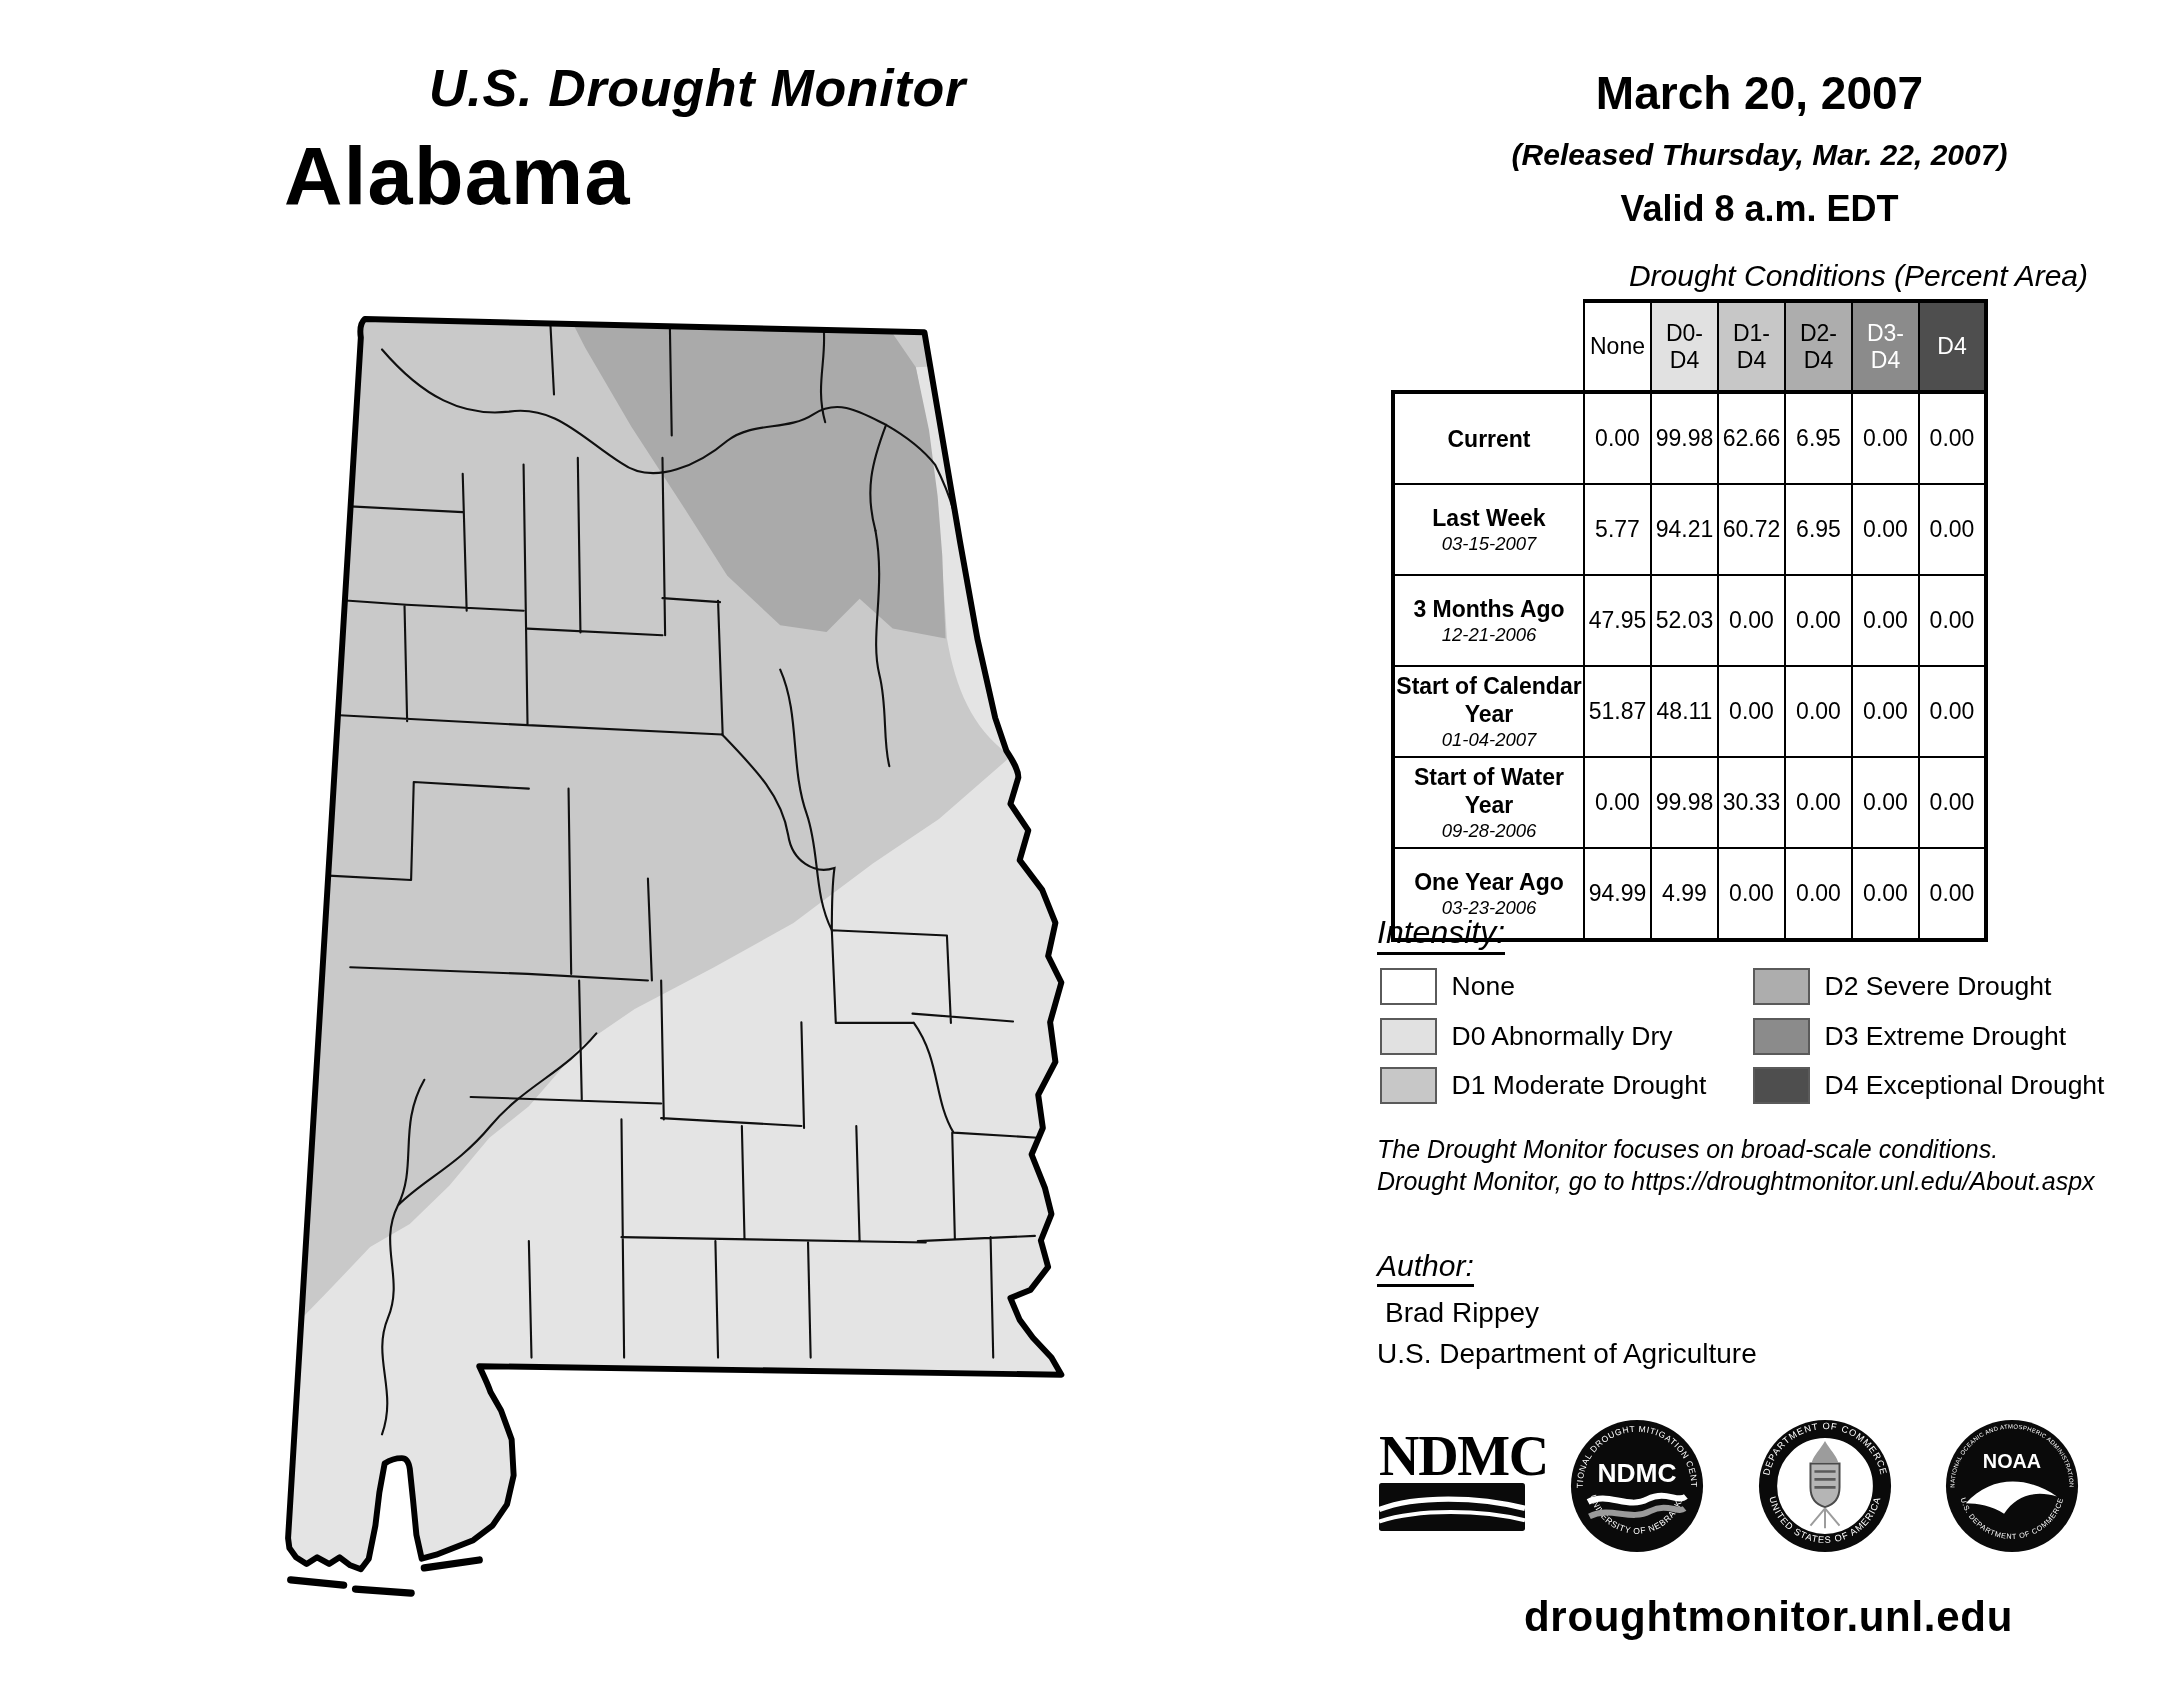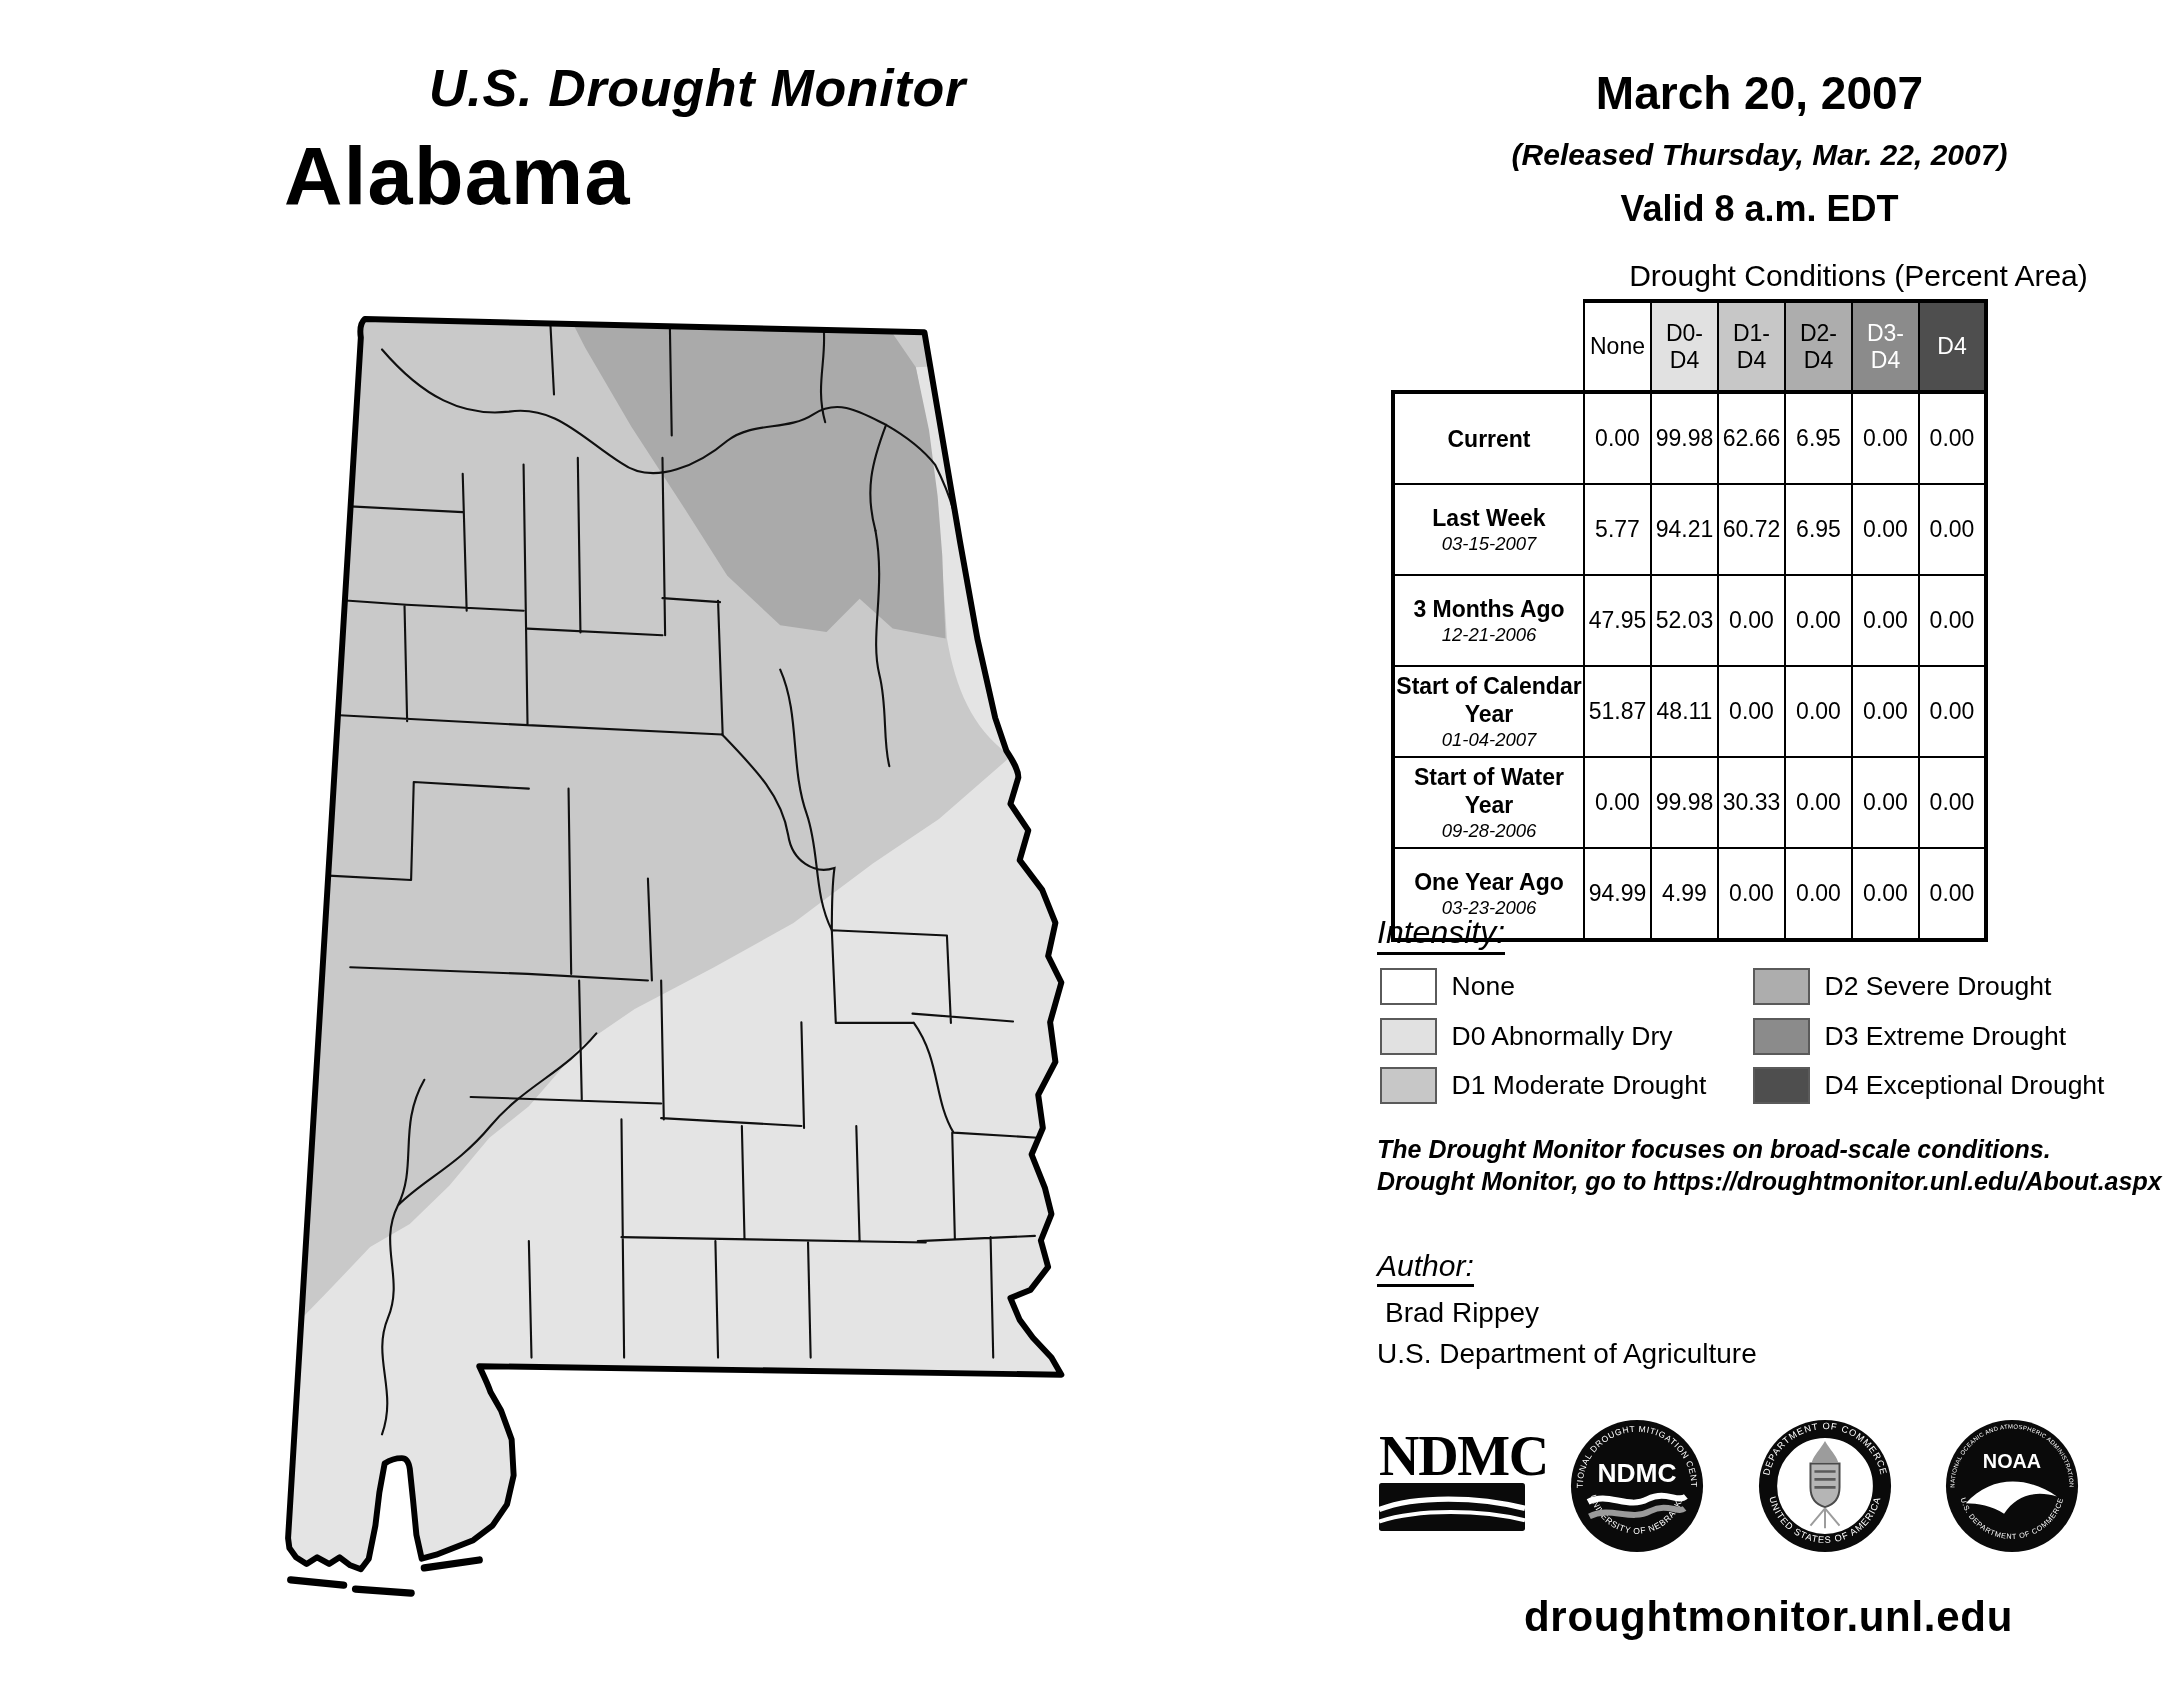--- a/index.html
+++ b/index.html
@@ -10,21 +10,21 @@
   .abs{position:absolute;}
   
   .map-title{left:284px;top:58px;width:827px;text-align:center;
     font-size:52px;font-weight:bold;font-style:italic;letter-spacing:0.7px;}
   .map-state{left:284px;top:130px;width:827px;text-align:left;
     font-size:81px;font-weight:bold;letter-spacing:1.3px;}
   
   .rel-date{left:1495px;top:66px;width:529px;text-align:center;font-size:46px;font-weight:bold;}
   .rel-released{left:1495px;top:138px;width:529px;text-align:center;font-size:30px;font-weight:bold;font-style:italic;}
   .rel-valid{left:1495px;top:188px;width:529px;text-align:center;font-size:36px;font-weight:bold;}
-  .tbl-title{left:1594px;top:259px;width:529px;text-align:center;font-size:30px;}
+  .tbl-title{left:1594px;top:259px;width:529px;text-align:center;font-size:30px;font-style:italic;}
   
   table.dm{position:absolute;left:1391px;top:299px;border-collapse:collapse;table-layout:fixed;}
   table.dm td, table.dm th{border:2.6px solid #000;padding:0;text-align:center;vertical-align:middle;
     font-size:23px;font-weight:normal;}
   table.dm .corner{border:none;background:#fff;}
   table.dm tr.hdr th{height:48px;border-top-width:4.6px;}
   table.dm tr.hdr th.last{border-right-width:4.6px;}
   table.dm tr.r1 td{border-top-width:4.6px;}
   table.dm td.lbl{border-left-width:4.6px;}
   table.dm td.vlast{border-right-width:4.6px;}
@@ -34,21 +34,21 @@
   .lsub{font-style:italic;font-size:18.5px;line-height:24px;}
   .lsub:empty{display:none;}
   th.wtxt{color:#fff;}
   
   .intensity-title{left:1377px;top:914px;font-size:32px;font-style:italic;
     border-bottom:3.3px solid #000;padding-bottom:1.3px;}
   .leg-item{height:38px;display:flex;align-items:center;}
   .leg-swatch{width:57px;height:37px;border:2.6px solid #5a5a5a;box-sizing:border-box;flex:none;}
   .leg-label{margin-left:14.6px;font-size:26.5px;white-space:nowrap;}
   
-  .disclaimer{left:1377px;top:1133px;width:794px;font-style:italic;font-size:25px;line-height:32px;font-weight:bold;}
+  .disclaimer{left:1377px;top:1133px;width:794px;font-style:italic;font-size:25px;line-height:32px;}
   .author-h{left:1377px;top:1249px;font-size:30px;font-style:italic;border-bottom:3.3px solid #000;padding-bottom:1.3px;}
   .author-n{left:1377px;top:1297px;font-size:28px;margin-left:8px;}
   .author-o{left:1377px;top:1338px;font-size:28px;}
   
   .usda{left:1379px;top:1430px;width:146px;}
   .usda-text{font-family:"Liberation Serif", serif;font-weight:bold;font-size:56px;letter-spacing:-1.3px;line-height:53px;}
   .logo-svg{position:absolute;width:140px;height:140px;}
   .footer-url{left:1504px;top:1593px;width:529px;text-align:center;font-size:42px;font-weight:bold;letter-spacing:0.7px;}
 </style>
 </head>

